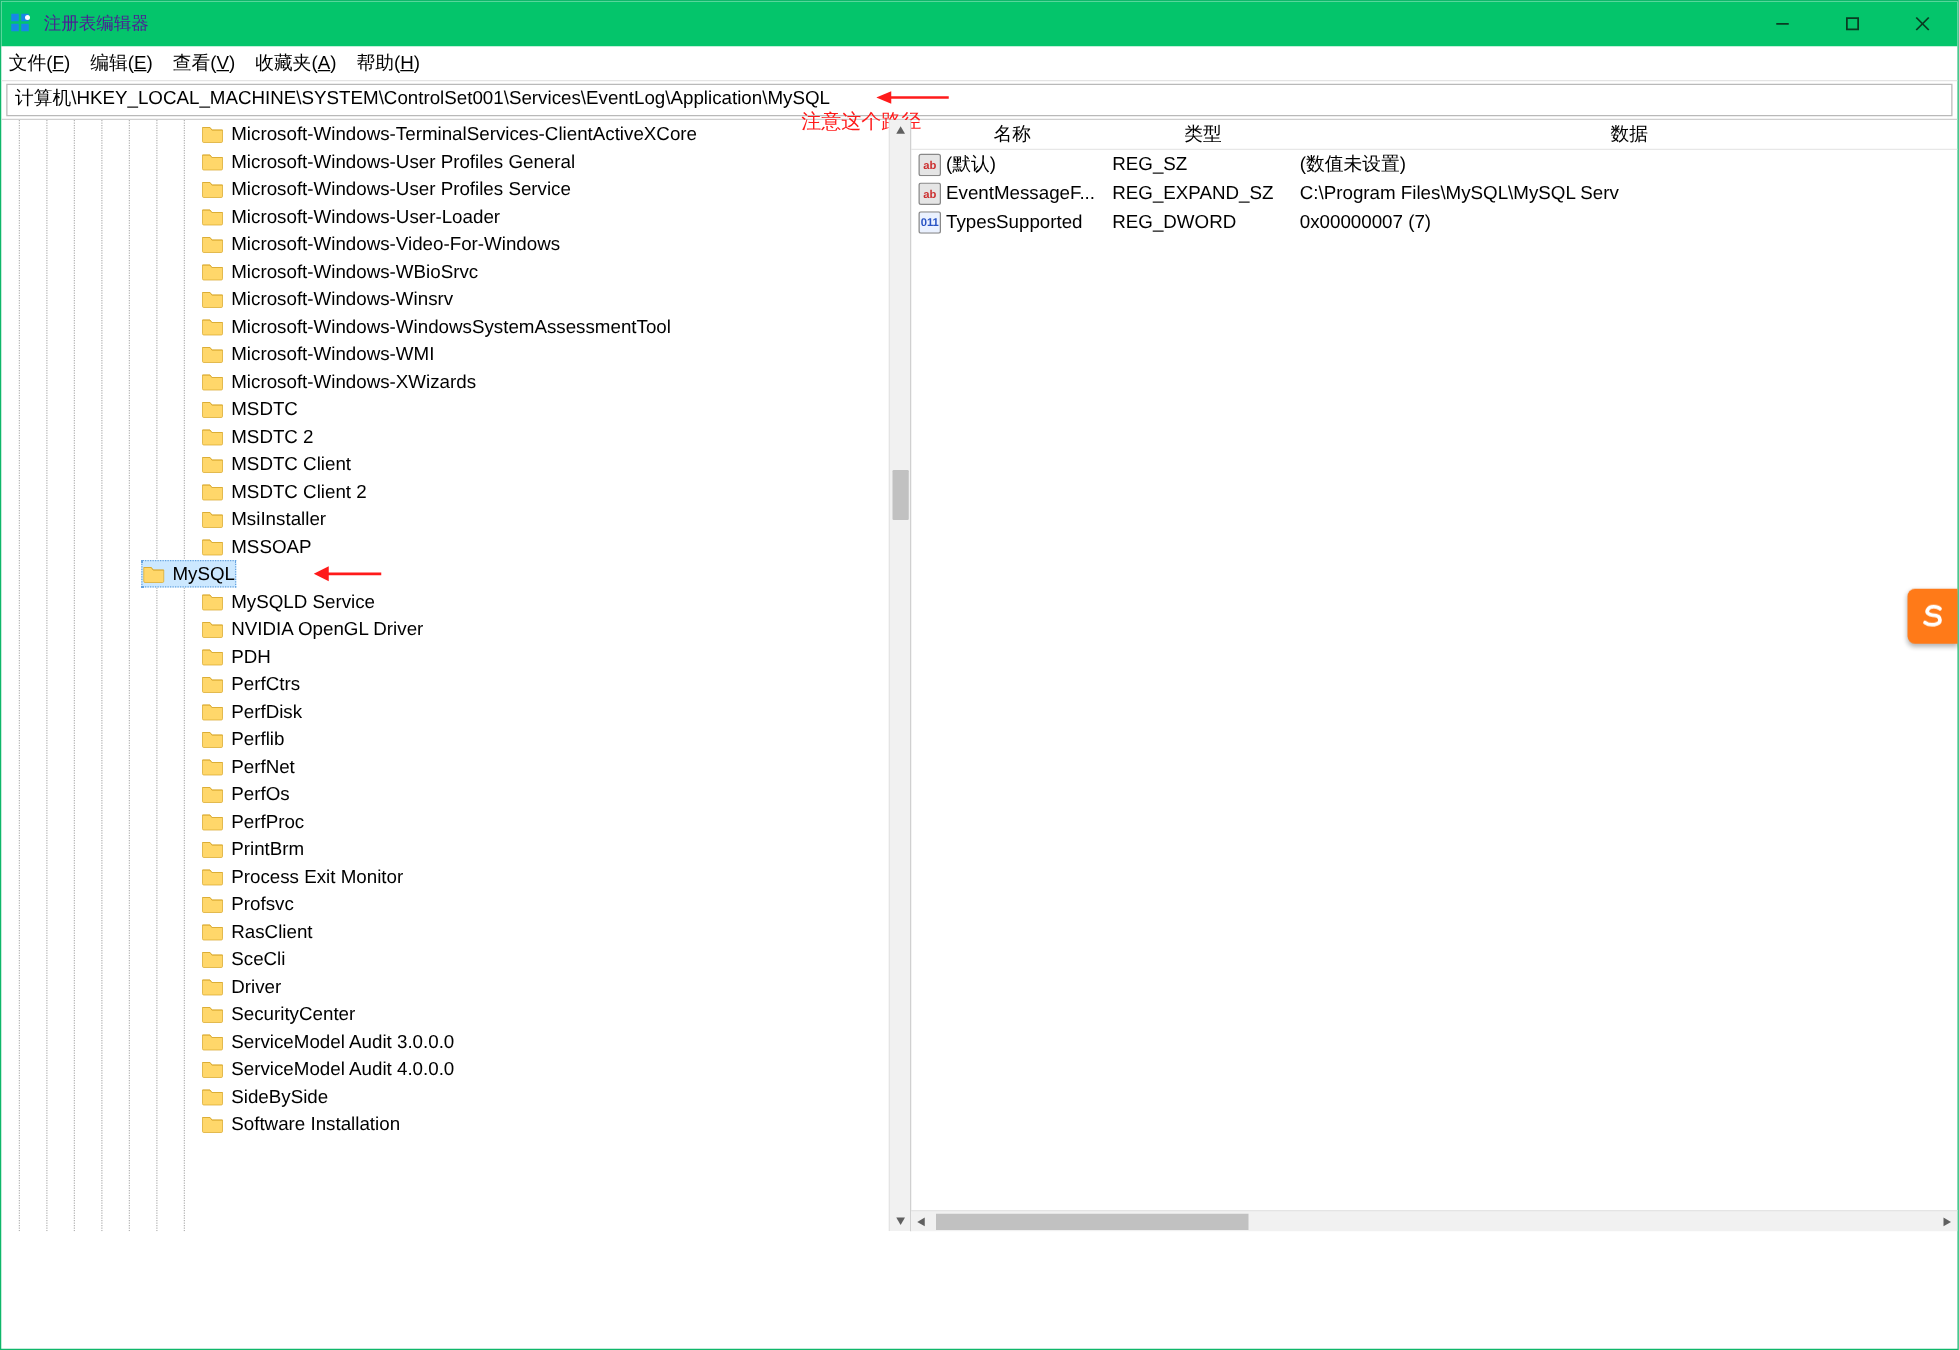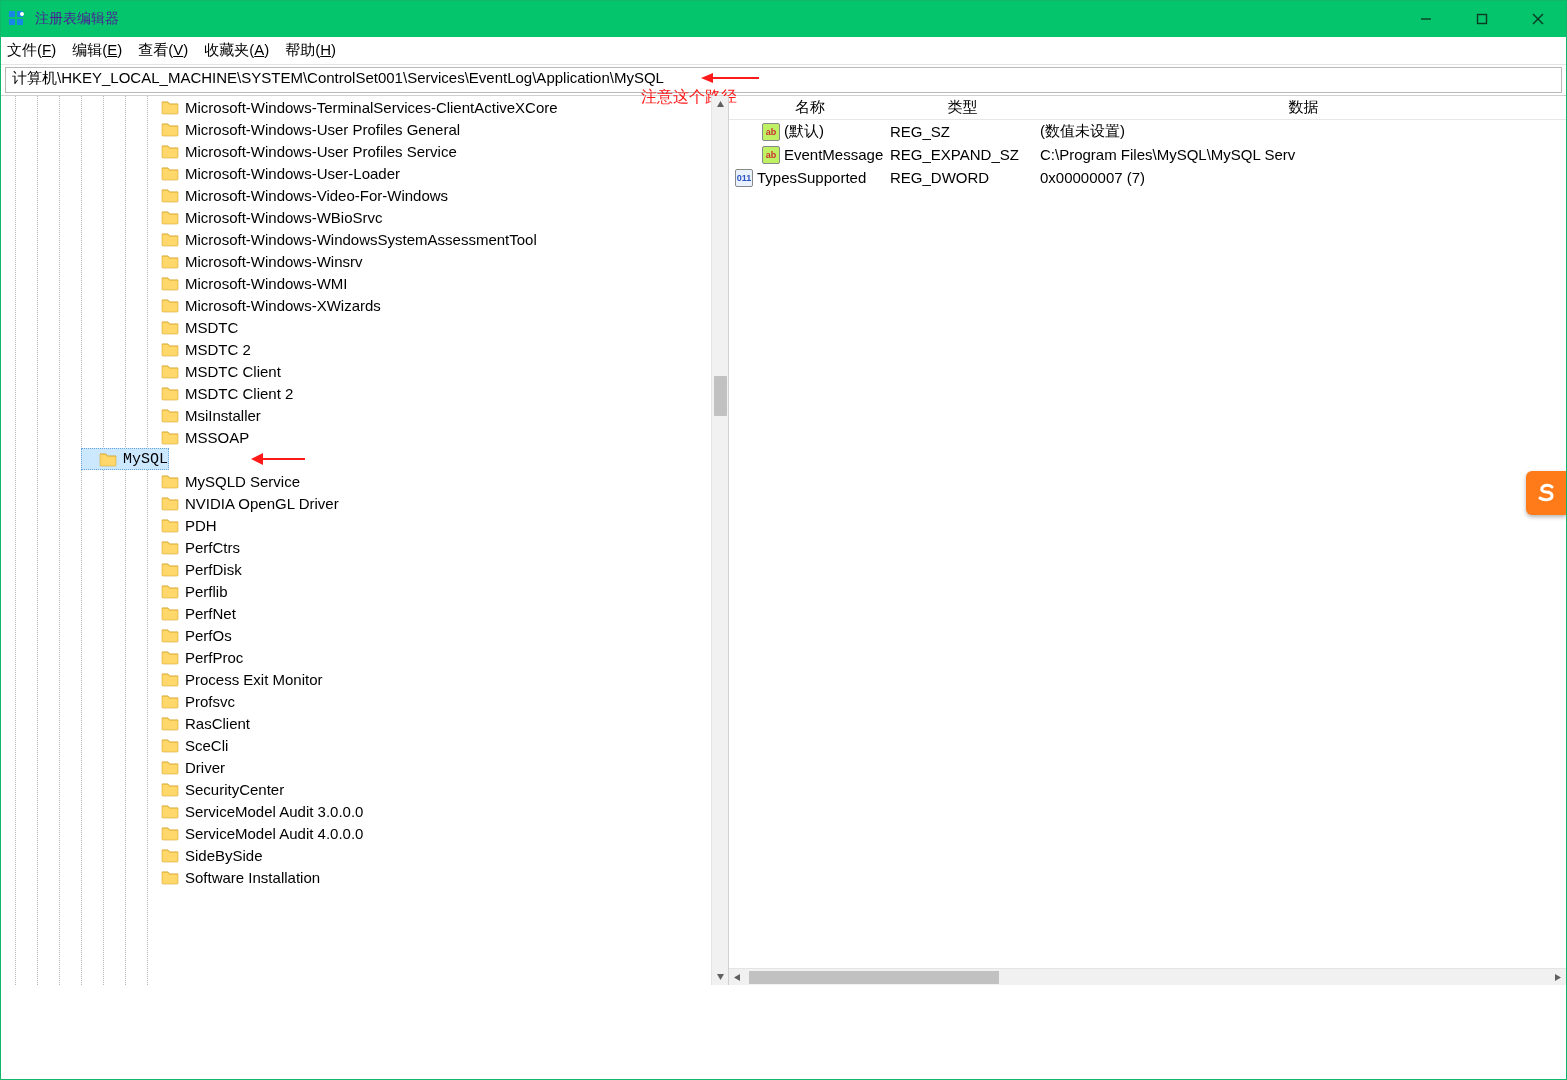--- a/index.html
+++ b/index.html
@@ -83,23 +83,22 @@
   .tree-item {
     display: flex; align-items: center;
     height: 22px;
     white-space: nowrap;
     padding-left: 160px;
     font-size: 15px;
   }
   .tree-item.selected {
     background: #cce8ff;
     border: 1px dotted #66a3e0;
-    margin-left: 80px; padding-left: 17px;
+    margin-left: 112px; padding-left: 0;
     width: fit-content;
-    font-family: Liberation Mono, monospace;
   }
   .folder-icon {
     width: 18px; height: 16px;
     margin-right: 6px;
     flex-shrink: 0;
   }
 
   
   .vscrollbar {
     position: absolute; top: 0; right: 0; bottom: 0;
@@ -146,21 +145,21 @@
   .cell-type { width: 150px; }
   .cell-data { flex: 1; }
 
   .val-icon {
     width: 18px; height: 18px;
     display:inline-flex; align-items:center; justify-content:center;
     flex-shrink:0;
     font-size: 9px; font-weight: bold;
     border:1px solid #888; border-radius:2px;
   }
-  .val-icon.str { background:#bef264; color:#cc3030;margin-left:27px; }
+  .val-icon.str { background:#e5e5e5; color:#cc3030; }
   .val-icon.bin { background:#eaf1ff; color:#2a54c4; }
 
   
   .hscrollbar {
     position: absolute; left:0; right:0; bottom:0;
     height: 17px;
     background: #f1f1f1;
     border-top: 1px solid #e4e4e4;
   }
   .hscroll-btn {
@@ -310,34 +309,34 @@
             <path d="M1 3h6l1.5 2H17v9a1 1 0 0 1-1 1H2a1 1 0 0 1-1-1z" fill="#ffd76a" stroke="#d9a92e" stroke-width="0.6"></path>
             <path d="M1 3h6l1.5 2H17" fill="none" stroke="#d9a92e" stroke-width="0.6"></path>
           </svg>
           <span>Microsoft-Windows-WBioSrvc</span>
         </div>
         <div class="tree-item">
           <svg class="folder-icon" viewBox="0 0 18 16">
             <path d="M1 3h6l1.5 2H17v9a1 1 0 0 1-1 1H2a1 1 0 0 1-1-1z" fill="#ffd76a" stroke="#d9a92e" stroke-width="0.6"></path>
             <path d="M1 3h6l1.5 2H17" fill="none" stroke="#d9a92e" stroke-width="0.6"></path>
           </svg>
+          <span>Microsoft-Windows-Winsrv</span>
+        </div>
+        <div class="tree-item">
+          <svg class="folder-icon" viewBox="0 0 18 16">
+            <path d="M1 3h6l1.5 2H17v9a1 1 0 0 1-1 1H2a1 1 0 0 1-1-1z" fill="#ffd76a" stroke="#d9a92e" stroke-width="0.6"></path>
+            <path d="M1 3h6l1.5 2H17" fill="none" stroke="#d9a92e" stroke-width="0.6"></path>
+          </svg>
           <span>Microsoft-Windows-WindowsSystemAssessmentTool</span>
         </div>
         <div class="tree-item">
           <svg class="folder-icon" viewBox="0 0 18 16">
             <path d="M1 3h6l1.5 2H17v9a1 1 0 0 1-1 1H2a1 1 0 0 1-1-1z" fill="#ffd76a" stroke="#d9a92e" stroke-width="0.6"></path>
             <path d="M1 3h6l1.5 2H17" fill="none" stroke="#d9a92e" stroke-width="0.6"></path>
           </svg>
-          <span>Microsoft-Windows-Winsrv</span>
-        </div>
-        <div class="tree-item">
-          <svg class="folder-icon" viewBox="0 0 18 16">
-            <path d="M1 3h6l1.5 2H17v9a1 1 0 0 1-1 1H2a1 1 0 0 1-1-1z" fill="#ffd76a" stroke="#d9a92e" stroke-width="0.6"></path>
-            <path d="M1 3h6l1.5 2H17" fill="none" stroke="#d9a92e" stroke-width="0.6"></path>
-          </svg>
           <span>Microsoft-Windows-WMI</span>
         </div>
         <div class="tree-item">
           <svg class="folder-icon" viewBox="0 0 18 16">
             <path d="M1 3h6l1.5 2H17v9a1 1 0 0 1-1 1H2a1 1 0 0 1-1-1z" fill="#ffd76a" stroke="#d9a92e" stroke-width="0.6"></path>
             <path d="M1 3h6l1.5 2H17" fill="none" stroke="#d9a92e" stroke-width="0.6"></path>
           </svg>
           <span>Microsoft-Windows-XWizards</span>
         </div>
         <div class="tree-item">
@@ -444,20 +443,27 @@
             <path d="M1 3h6l1.5 2H17" fill="none" stroke="#d9a92e" stroke-width="0.6"></path>
           </svg>
           <span>PerfOs</span>
         </div>
         <div class="tree-item">
           <svg class="folder-icon" viewBox="0 0 18 16">
             <path d="M1 3h6l1.5 2H17v9a1 1 0 0 1-1 1H2a1 1 0 0 1-1-1z" fill="#ffd76a" stroke="#d9a92e" stroke-width="0.6"></path>
             <path d="M1 3h6l1.5 2H17" fill="none" stroke="#d9a92e" stroke-width="0.6"></path>
           </svg>
           <span>PerfProc</span>
+        </div>
+        <div class="tree-item">
+          <svg class="folder-icon" viewBox="0 0 18 16">
+            <path d="M1 3h6l1.5 2H17v9a1 1 0 0 1-1 1H2a1 1 0 0 1-1-1z" fill="#ffd76a" stroke="#d9a92e" stroke-width="0.6"></path>
+            <path d="M1 3h6l1.5 2H17" fill="none" stroke="#d9a92e" stroke-width="0.6"></path>
+          </svg>
+          <span>PrintBrm</span>
         </div>
         <div class="tree-item">
           <svg class="folder-icon" viewBox="0 0 18 16">
             <path d="M1 3h6l1.5 2H17v9a1 1 0 0 1-1 1H2a1 1 0 0 1-1-1z" fill="#ffd76a" stroke="#d9a92e" stroke-width="0.6"></path>
             <path d="M1 3h6l1.5 2H17" fill="none" stroke="#d9a92e" stroke-width="0.6"></path>
           </svg>
           <span>Process Exit Monitor</span>
         </div>
         <div class="tree-item">
           <svg class="folder-icon" viewBox="0 0 18 16">

